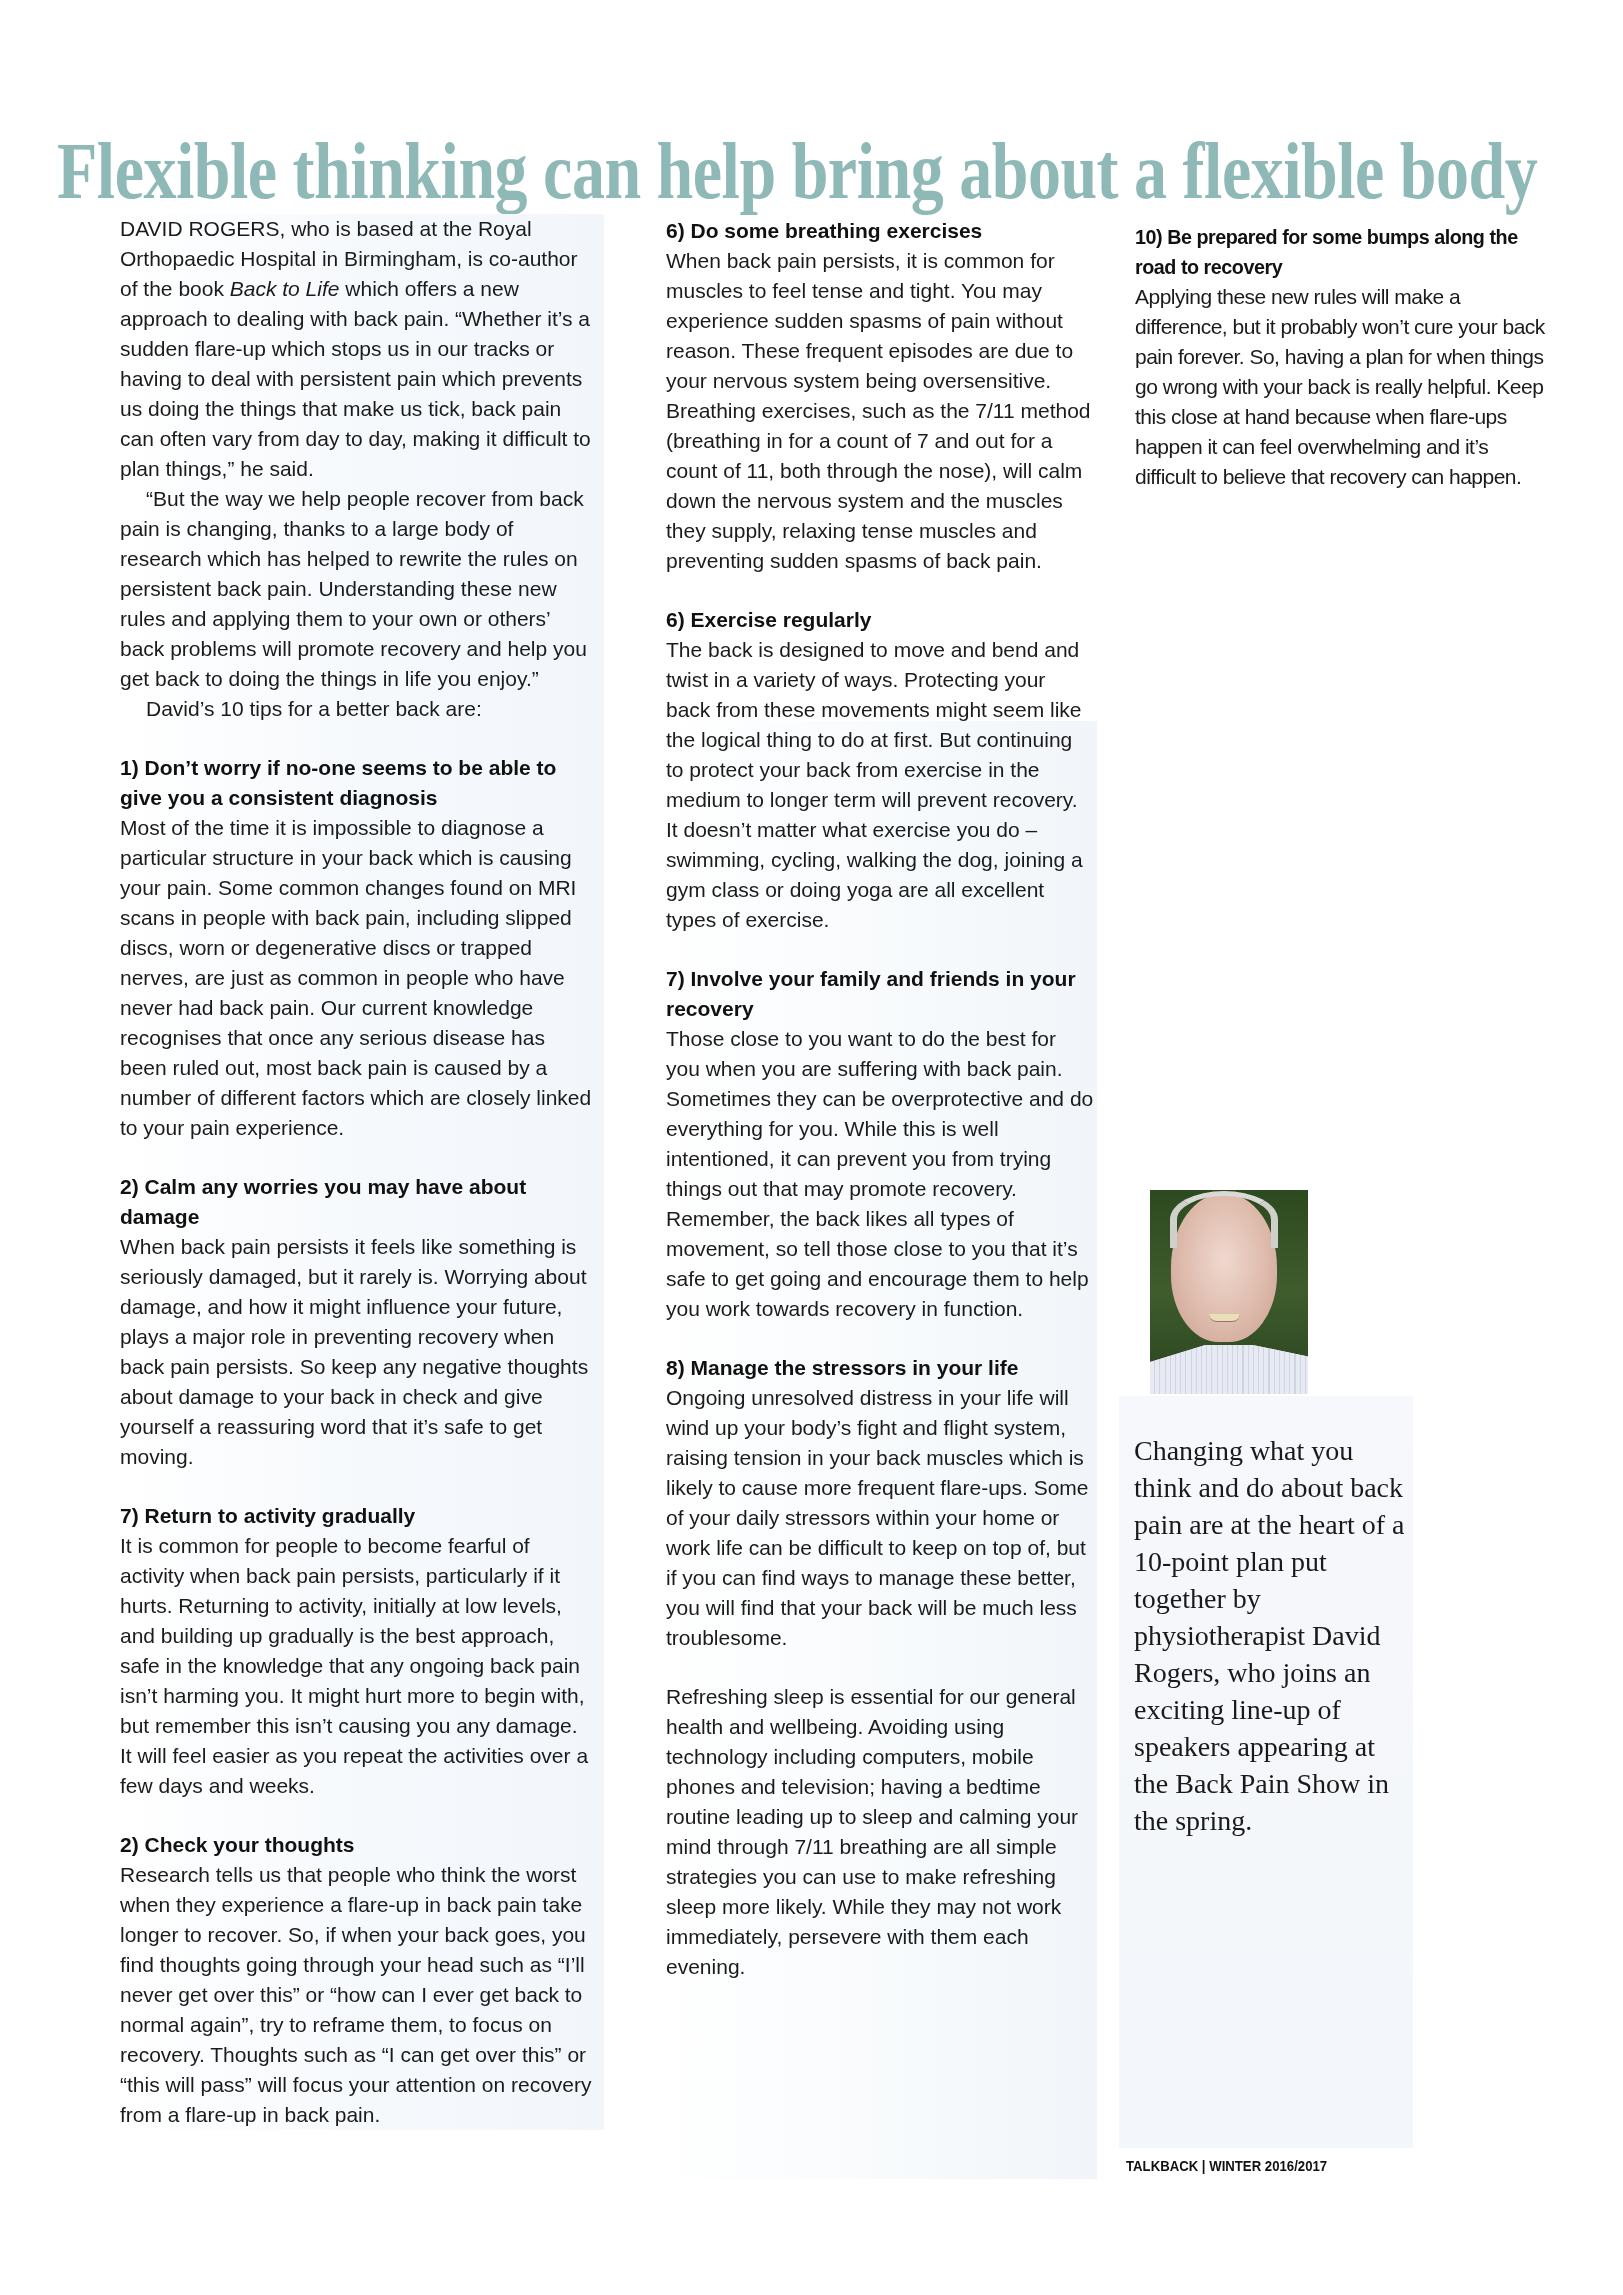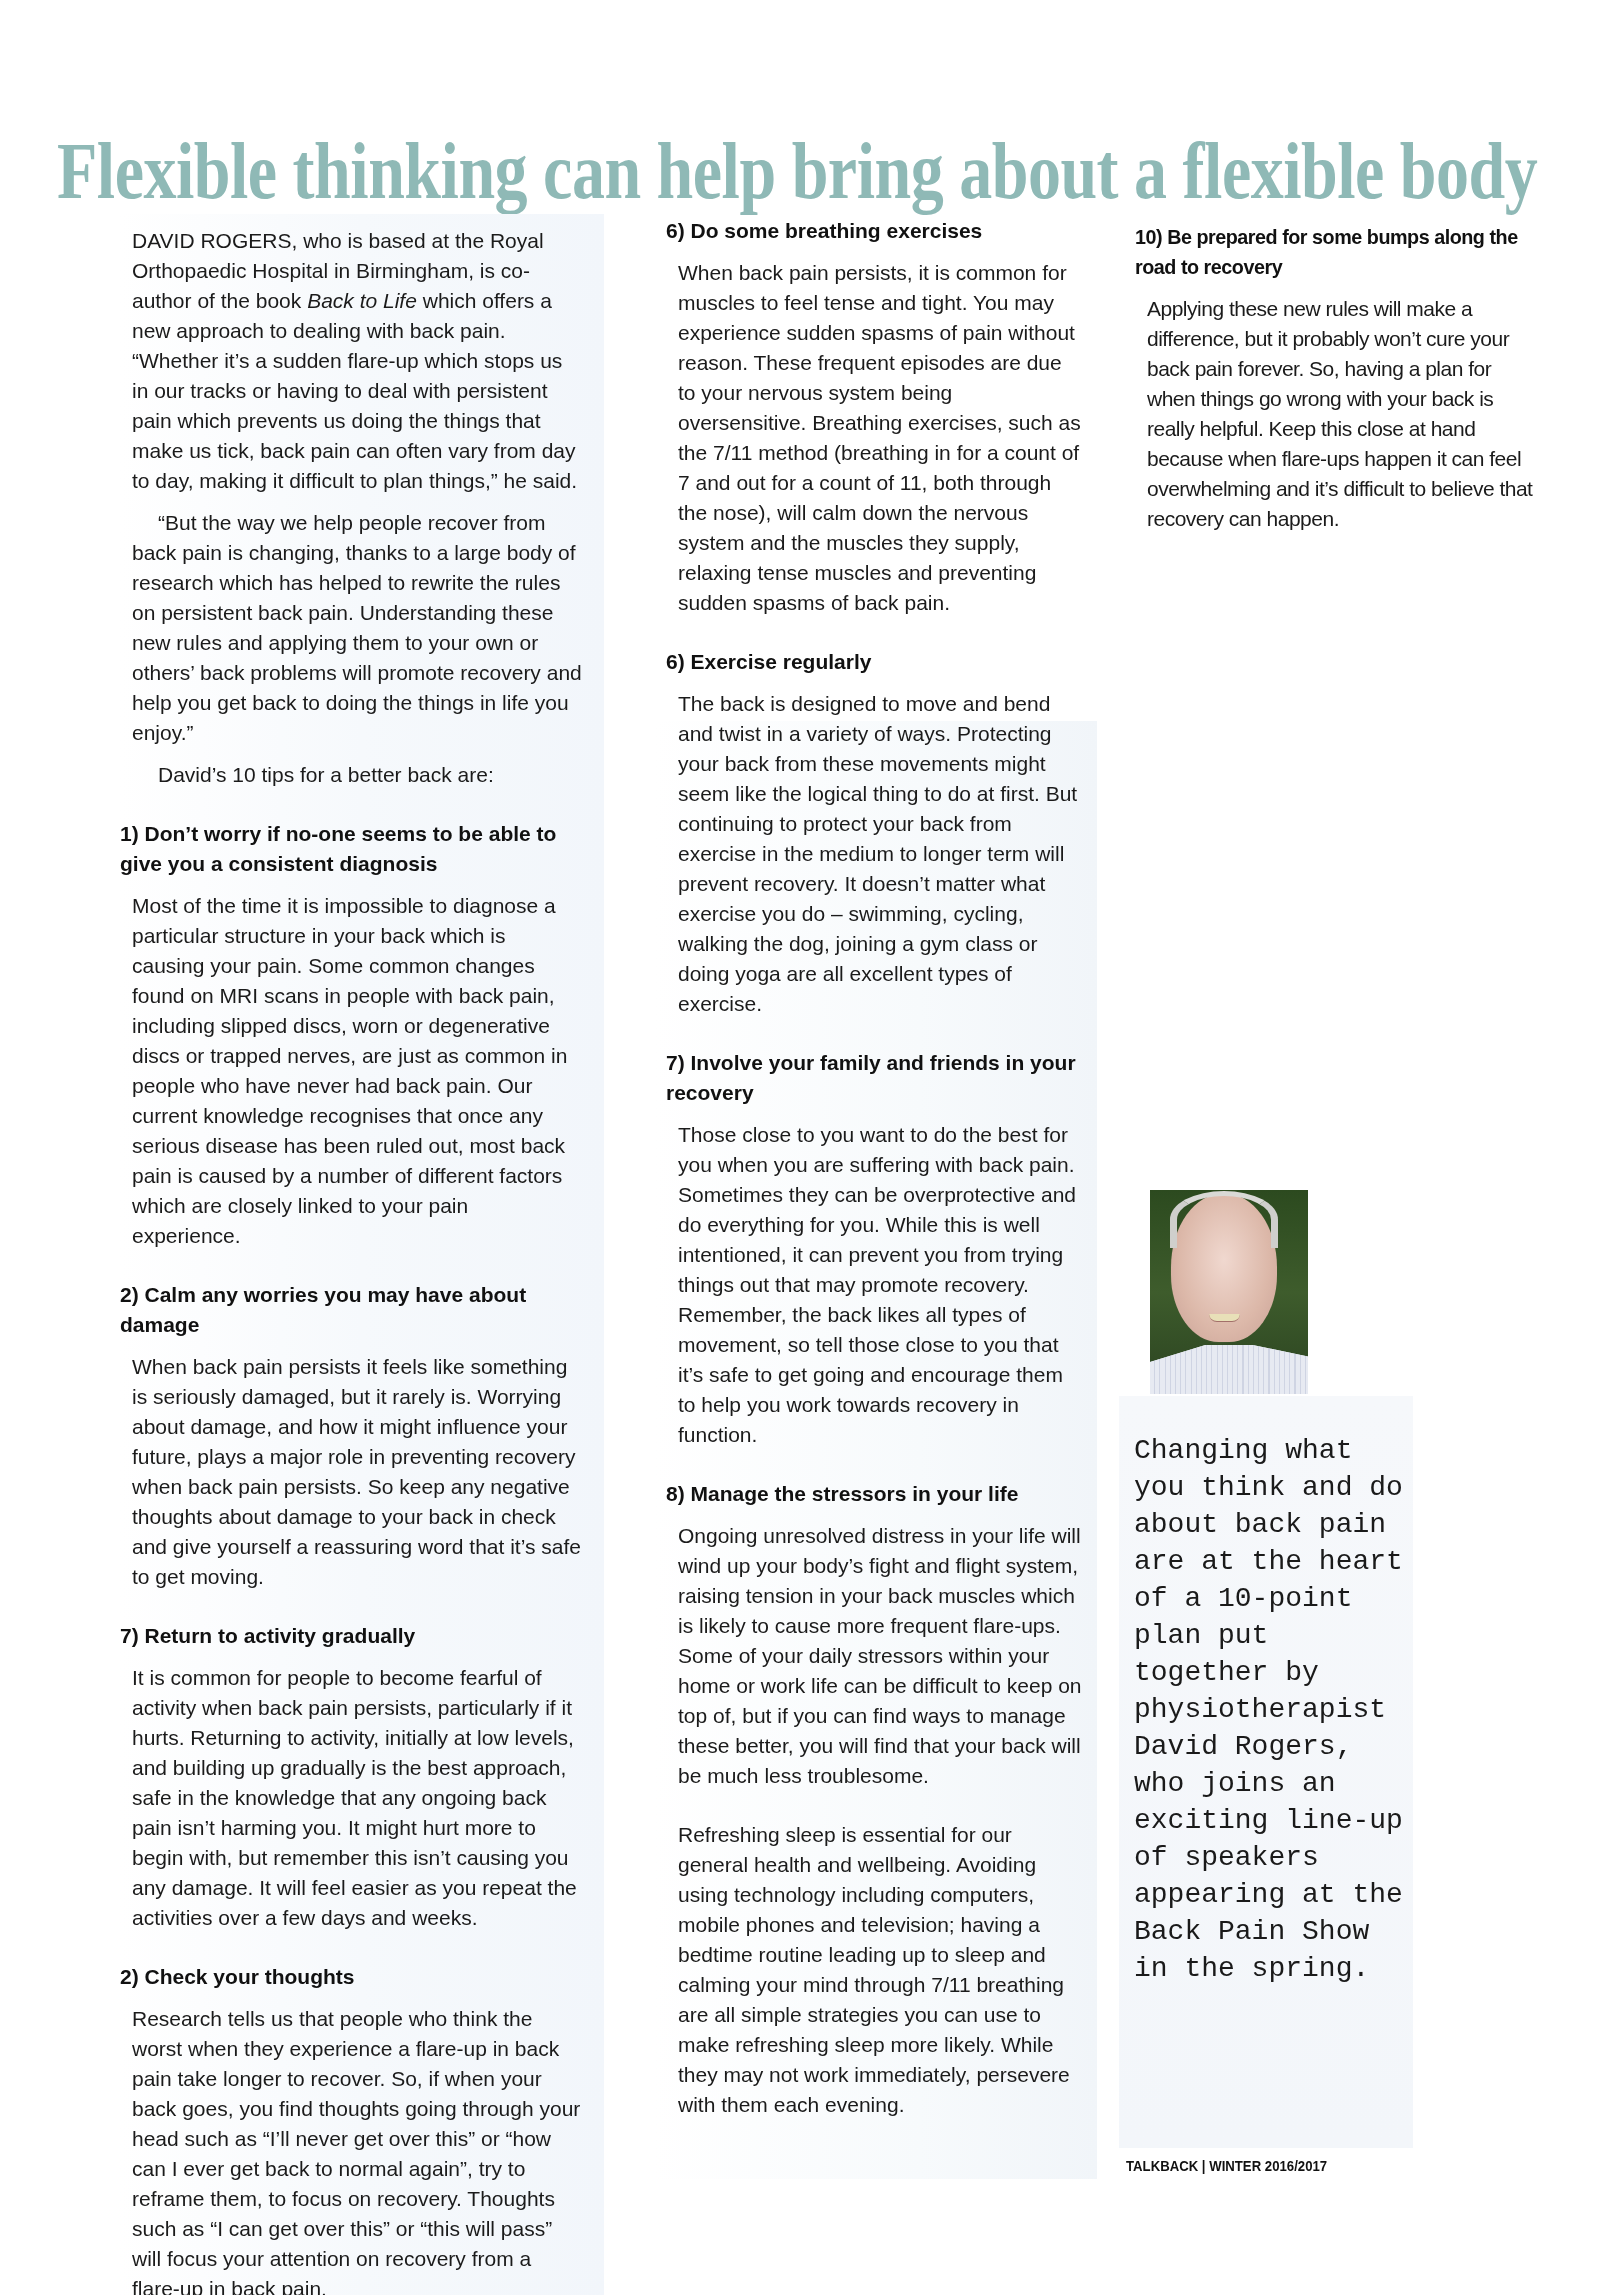--- a/index.html
+++ b/index.html
@@ -3,21 +3,21 @@
 <meta charset="utf-8">
 <style>
   html, body { margin: 0; padding: 0; background: #ffffff; }
   body { width: 1623px; height: 2295px; position: relative; overflow: hidden;
          font-family: "Liberation Sans", sans-serif; color: #1b1b1b; }
   .headline { position: absolute; left: 57px; top: 87px; width: 1515px;
     font-family: "Liberation Serif", serif; font-weight: bold; color: #8fb9b6;
     font-size: 66px; line-height: 1; letter-spacing: -0.5px; white-space: nowrap;
     transform: scaleY(1.22); transform-origin: left top; }
   .col { position: absolute; font-size: 21px; line-height: 30px; }
-  .col p { margin: 12px; }
+  .col p { margin: 0; }
   .col .indent { text-indent: 26px; }
   .col h3 { margin: 0; font-size: 21px; line-height: 30px; font-weight: bold; color: #111; }
   .col .tip { margin-top: 29px; }
   .col1 { left: 120px; top: 214px; width: 474px; background: linear-gradient(90deg,#ffffff 0%, #f6f9fc 50%, #f2f6fb 100%); padding-right: 10.3px; }
   .col2 { left: 666px; top: 216px; width: 428px; }
   .col3 { left: 1135px; top: 222px; width: 417px; }
   .col3 h3, .col3 p { font-family: "Liberation Sans", sans-serif; letter-spacing: -0.5px; }
   .col3 h3 { transform: scaleX(0.94); transform-origin: left; }
   .photo { position: absolute; left: 1150px; top: 1190px; width: 158px; height: 204px;
     background: radial-gradient(ellipse at 45% 40%, #e9cfc6 0%, #d9b5a8 25%, rgba(0,0,0,0) 42%),
@@ -28,21 +28,21 @@
   .photo .hair { position: absolute; left: 19.6px; top: 1px; width: 108px; height: 57px;
     border-radius: 50% 50% 0 0; border-top: 5.2px solid #d9d9d6; border-left: 7.2px solid #cfcfcc; border-right: 7.2px solid #cfcfcc; box-sizing: border-box; }
   .photo .shirt { position: absolute; left: 0; top: 155px; width: 158px; height: 57px;
     background: repeating-linear-gradient(90deg,#e7eaf2 0 4.1px,#cfd4e3 4.1px 5.2px), #dfe3ee;
     clip-path: polygon(0 30%, 35% 0, 65% 0, 100% 20%, 100% 100%, 0 100%); }
   .photo .smile { position: absolute; left: 59px; top: 124px; width: 31px; height: 7.2px;
     border-radius: 0 0 15.5px 15.5px; background: #e8e0b8; border-bottom: 1.5px solid #a3706a; }
   .pullquote-box { position: absolute; left: 1119px; top: 1396px; width: 294px; height: 752px;
     background: linear-gradient(180deg,#f6f8fb 0%, #f3f6fa 100%); }
   .pullquote { position: absolute; left: 1134px; top: 1404px; width: 278px;
-    font-family: Liberation Mono, monospace; font-size: 28px; line-height: 37px; color: #1a1a1a;
+    font-family: Liberation Serif, serif; font-size: 28px; line-height: 37px; color: #1a1a1a;
     letter-spacing: 0px; }
   .footer { position: absolute; left: 1126px; top: 2157px; font-family: "Liberation Sans", sans-serif;
     font-weight: bold; font-size: 15.5px; letter-spacing: 0px; color: #111; transform: scaleX(0.85); transform-origin: left; white-space: nowrap; }
   .shade-col2 { position: absolute; left: 654px; top: 721px; width: 443px; height: 1458px;
     background: linear-gradient(90deg, #ffffff 0%, #f7fafc 60%, #f1f5f9 100%); }
 </style>
 </head>
 <body>
 
 <h1 class="headline">Flexible thinking can help bring about a flexible body</h1>

